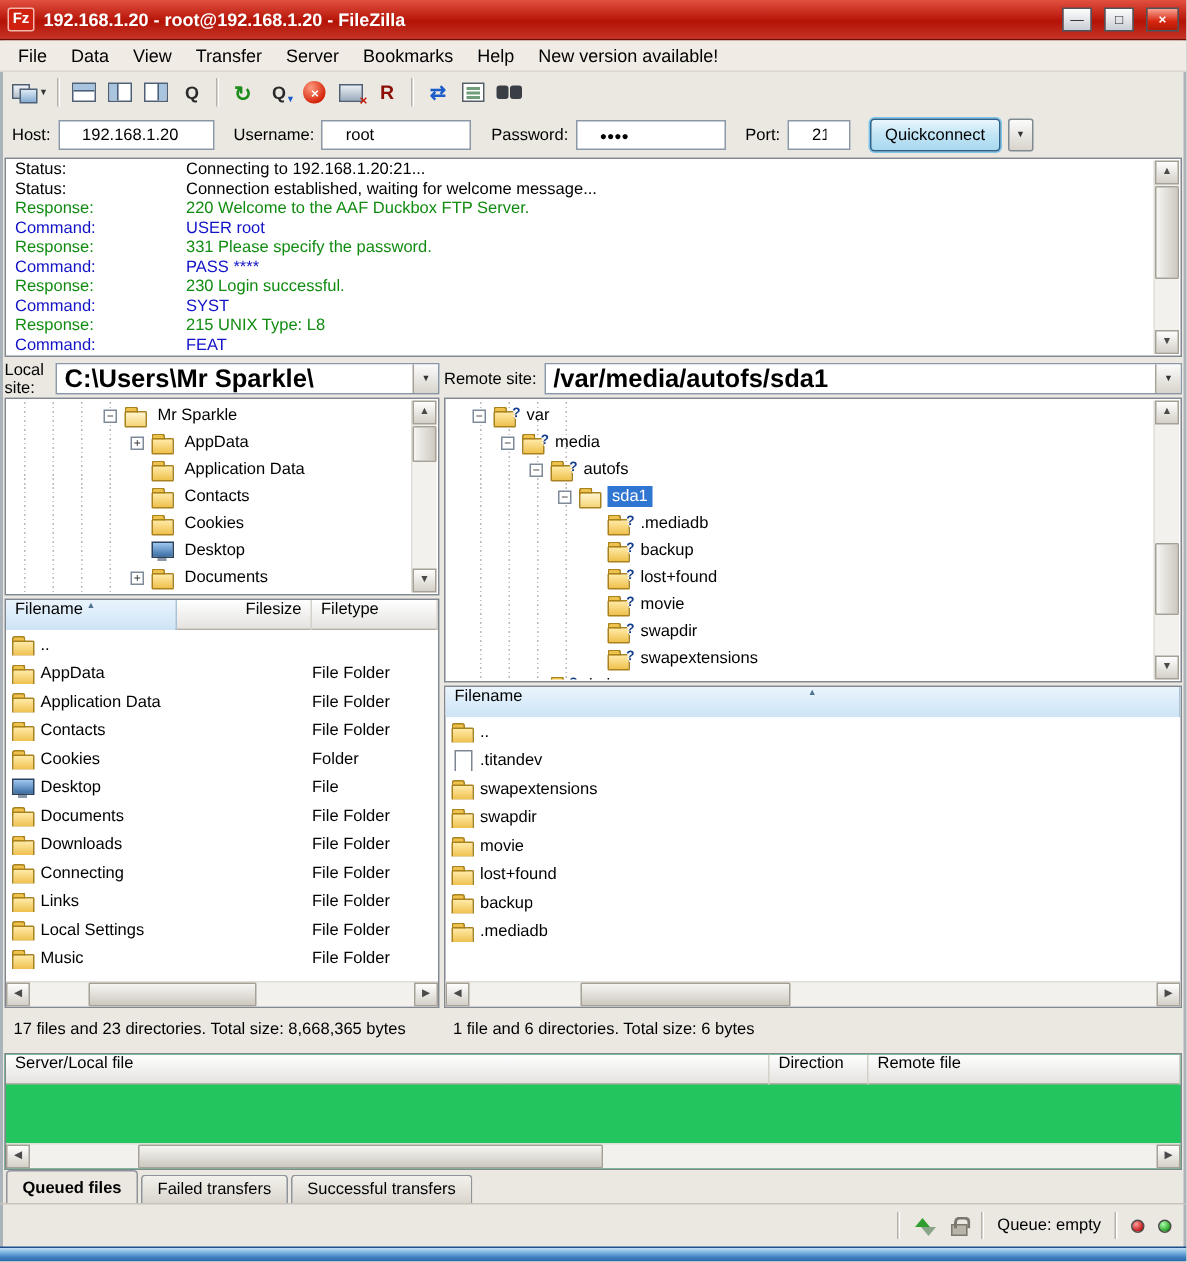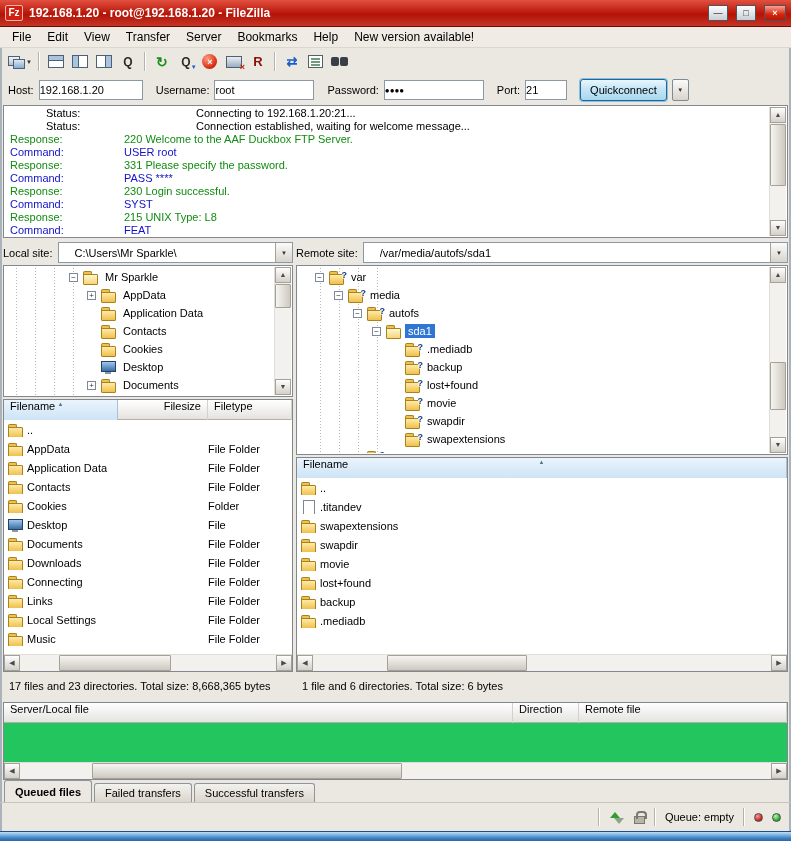--- a/index.html
+++ b/index.html
@@ -47,47 +47,47 @@
   .cmp-glyph{font-weight:bold;font-size:13px;color:#1b5cc8;}
   .lst{width:15px;height:13px;border:1px solid #556066;background:#fff;position:relative;}
   .lst::before{content:"";position:absolute;left:2px;right:2px;top:2px;height:2px;background:#6f9e7a;box-shadow:0 3px 0 #6f9e7a,0 6px 0 #6f9e7a;}
   .bino{width:17px;height:11px;position:relative;}
   .bino::before,.bino::after{content:"";position:absolute;top:1px;width:8px;height:9px;background:#3a3f46;border-radius:2px;}
   .bino::before{left:0;} .bino::after{right:0;}
 
   
   .quickbar{position:absolute;top:75px;left:0;width:791px;height:30px;display:flex;align-items:center;padding:0 8px;gap:5px;}
   .qlabel{white-space:nowrap;}
-  .qinput{height:20px;border:1px solid #8a98a8;background:#fff;padding:0 0;font-family:"Liberation Sans",sans-serif;font-size:11px;}
+  .qinput{height:20px;border:1px solid #8a98a8;background:#fff;padding:0 15px;font-family:"Liberation Sans",sans-serif;font-size:11px;}
   .qc-btn{height:22px;padding:0 9px;border:1px solid #2c628b;border-radius:3px;
     background:linear-gradient(#eaf6fd,#c4e6f6 45%,#a8d8ef);box-shadow:0 0 0 1px #7cc5ea;font-size:11px;}
   .qc-drop{width:17px;height:22px;border:1px solid #7f8a95;border-radius:2px;background:linear-gradient(#fbfbfb,#d8d4cc);
     display:flex;align-items:center;justify-content:center;}
 
   
   .logpane{position:absolute;top:105px;left:3px;width:785px;height:133px;background:#fff;border:1px solid #828790;overflow:hidden;}
   .log-lines{position:absolute;top:1px;left:1px;right:18px;bottom:1px;overflow:hidden;}
   .log-line{height:13px;line-height:13px;white-space:nowrap;}
   .log-label{display:inline-block;width:119px;padding-left:5px;}
-  .k-status{color:#000;margin-left:36px;} .k-response{color:#118c11;} .k-command{color:#1212c8;}
+  .k-status{color:#000;} .k-response{color:#118c11;} .k-command{color:#1212c8;}
 
   
   .vscroll{position:absolute;top:1px;bottom:1px;right:1px;width:17px;background:#f2f1ee;border-left:1px solid #e0ded8;}
   .sbtn{position:absolute;width:16px;height:16px;background:linear-gradient(#fefefe,#d4d0c8);border:1px solid #a6a196;
     font-size:7px;line-height:14px;text-align:center;color:#4a4a4a;}
   .sbtn.up{top:0;left:0;} .sbtn.down{bottom:0;left:0;}
   .sthumb{position:absolute;left:0;width:16px;background:linear-gradient(90deg,#f6f5f2,#cdc9c0);border:1px solid #a6a196;border-radius:1px;}
   .hscroll{position:absolute;left:0;right:0;bottom:0;height:17px;background:#f2f1ee;border-top:1px solid #e0ded8;}
   .sbtn.left{left:0;top:0;} .sbtn.right{right:0;top:0;}
   .hthumb{position:absolute;top:0;height:16px;background:linear-gradient(#f6f5f2,#cdc9c0);border:1px solid #a6a196;border-radius:1px;}
 
   
   .site-row{position:absolute;height:23px;display:flex;align-items:center;gap:5px;}
   .site-combo{flex:1;height:21px;border:1px solid #8a98a8;background:#fff;display:flex;align-items:stretch;}
-  .site-combo input{flex:1;border:0;outline:none;padding:0 16px;font-family:"Liberation Sans",sans-serif;font-size:11px;}
+  .site-combo input{flex:1;border:0;outline:none;padding:0 5px;font-family:"Liberation Sans",sans-serif;font-size:17px;font-weight:bold;}
   .combo-btn{width:17px;background:linear-gradient(#fbfbfb,#d8d4cc);border-left:1px solid #a6a196;
     display:flex;align-items:center;justify-content:center;}
 
   
   .tree{position:absolute;background:#fff;border:1px solid #828790;overflow:hidden;}
   .tree .tree-inner{position:absolute;top:2px;left:1px;right:18px;bottom:1px;overflow:hidden;}
   .trow{height:18px;display:flex;align-items:center;white-space:nowrap;}
   .expander{width:9px;height:9px;border:1px solid #7e8a99;background:#fff;font-size:8px;line-height:7px;
     text-align:center;color:#333;margin-right:4px;flex:none;}
   .expander.hid{visibility:hidden;}
@@ -169,21 +169,21 @@
   <div class="titlebar">
     <span class="app-icon">Fz</span>
     <span class="title-text">192.168.1.20 - root@192.168.1.20 - FileZilla</span>
     <span class="winbtn">—</span>
     <span class="winbtn">□</span>
     <span class="winbtn close">×</span>
   </div>
 
   <div class="menubar">
     <span class="menu-item">File</span>
-    <span class="menu-item">Edit</span>
+    <span class="menu-item">Data</span>
     <span class="menu-item">View</span>
     <span class="menu-item">Transfer</span>
     <span class="menu-item">Server</span>
     <span class="menu-item">Bookmarks</span>
     <span class="menu-item">Help</span>
     <span class="menu-item">New version available!</span>
   </div>
 
   <div class="toolbar">
     <span class="tbtn">

